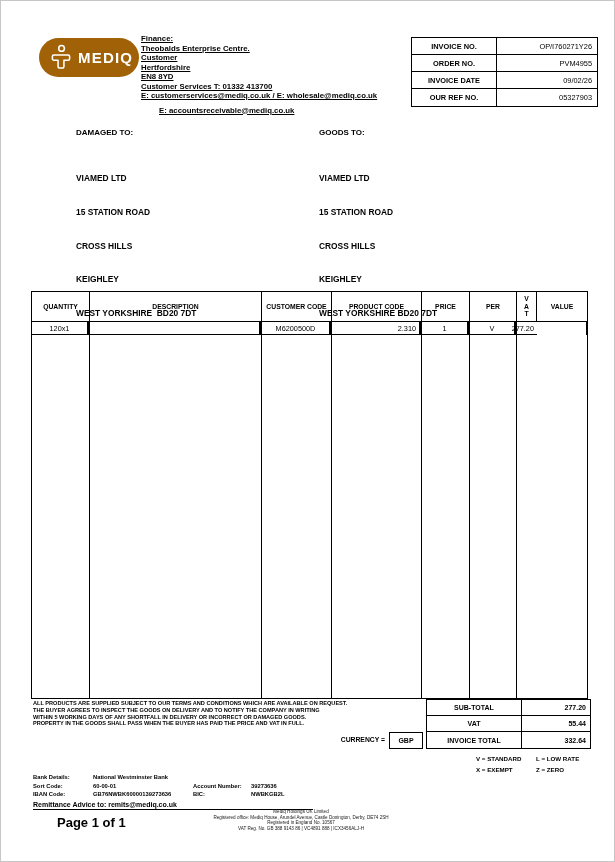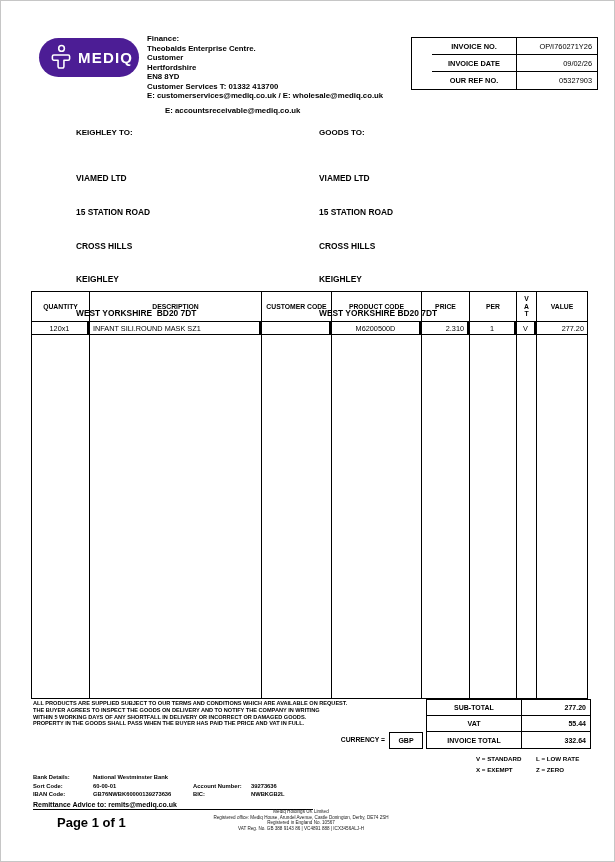--- a/index.html
+++ b/index.html
@@ -5,30 +5,30 @@
   * { margin:0; padding:0; box-sizing:border-box; }
   html,body { background:#e9e9e9; }
   body { font-family:"Liberation Sans","DejaVu Sans",sans-serif; color:#000; }
   #page {
     position:relative; width:615px; height:862px; margin:0 auto;
     background:#fff; border:1px solid #c6c6c6; overflow:hidden;
   }
   .abs { position:absolute; }
 
   
-  .logo { left:38px; top:37px; width:100px; height:39px; background:#4c1d95;
+  .logo { left:38px; top:37px; width:100px; height:39px; background:#a16207;
     border-radius:20px; display:flex; align-items:center; padding-left:11px; gap:6px; }
   .logo-text { color:#fff; font-weight:bold; font-size:15px; letter-spacing:1.2px; }
 
   
-  .finance { left:146px; top:33px; font-size:7.8px; font-weight:bold; line-height:9.5px; }
+  .finance { left:140px; top:33px; font-size:7.8px; font-weight:bold; line-height:9.5px;text-decoration:underline; }
   .finance .gap { margin-top:5px;padding-left:18px; }
 
   
-  .meta { left:410px; top:36px; width:187px; border:1px solid #000;padding-left:20px; }
+  .meta { left:410px; top:36px; width:187px; border:1px solid #000; }
   .meta-row { display:grid; grid-template-columns:85px 1fr; height:17px; border-bottom:1px solid #000; }
   .meta-row:last-child { border-bottom:none; }
   .meta-label { border-right:1px solid #000; display:flex; align-items:center; justify-content:center;
     font-weight:bold; font-size:7.4px; }
   .meta-value { display:flex; align-items:center; justify-content:flex-end; padding-right:5px; font-size:7.4px; }
 
   
   .addr-title { font-weight:bold; font-size:8px; }
   .addr { font-weight:bold; font-size:8.4px; line-height:11.2px; white-space:pre; }
 
@@ -101,30 +101,34 @@
     <div>E: customerservices@mediq.co.uk / E: wholesale@mediq.co.uk</div>
     <div class="gap">E: accountsreceivable@mediq.co.uk</div>
   </div>
 
   <div class="abs meta">
     <div class="meta-row">
       <div class="meta-label">INVOICE NO.</div>
       <div class="meta-value">OP/I760271Y26</div>
     </div>
     <div class="meta-row">
+      <div class="meta-label">ORDER NO.</div>
+      <div class="meta-value">PVM4955</div>
+    </div>
+    <div class="meta-row">
       <div class="meta-label">INVOICE DATE</div>
       <div class="meta-value">09/02/26</div>
     </div>
     <div class="meta-row">
       <div class="meta-label">OUR REF NO.</div>
       <div class="meta-value">05327903</div>
     </div>
   </div>
 
-  <div class="abs addr-title" style="left:75px; top:127px;">KEIGHLEY TO:</div>
+  <div class="abs addr-title" style="left:75px; top:127px;">DAMAGED TO:</div>
   <div class="abs addr-title" style="left:318px; top:127px;">GOODS TO:</div>
 
   <div class="abs addr" style="left:75px; top:150px;">
     <div>VIAMED LTD</div>
     <div>15 STATION ROAD</div>
     <div>CROSS HILLS</div>
     <div>KEIGHLEY</div>
     <div>WEST YORKSHIRE  BD20 7DT</div>
   </div>
   <div class="abs addr" style="left:318px; top:150px;">
@@ -142,21 +146,20 @@
     <div class="th">CUSTOMER CODE</div>
     <div class="th">PRODUCT CODE</div>
     <div class="th">PRICE</div>
     <div class="th">PER</div>
     <div class="th">
       <span class="vat-stack">VAT</span>
     </div>
     <div class="th last">VALUE</div>
 
     <div class="td center">120x1</div>
-    <div class="td">INFANT SILI.ROUND MASK SZ1</div>
     <div class="td"></div>
     <div class="td center">M6200500D</div>
     <div class="td right">2.310</div>
     <div class="td center">1</div>
     <div class="td center">V</div>
     <div class="td right last">277.20</div>
 
     <div class="tf"></div>
     <div class="tf"></div>
     <div class="tf"></div>

